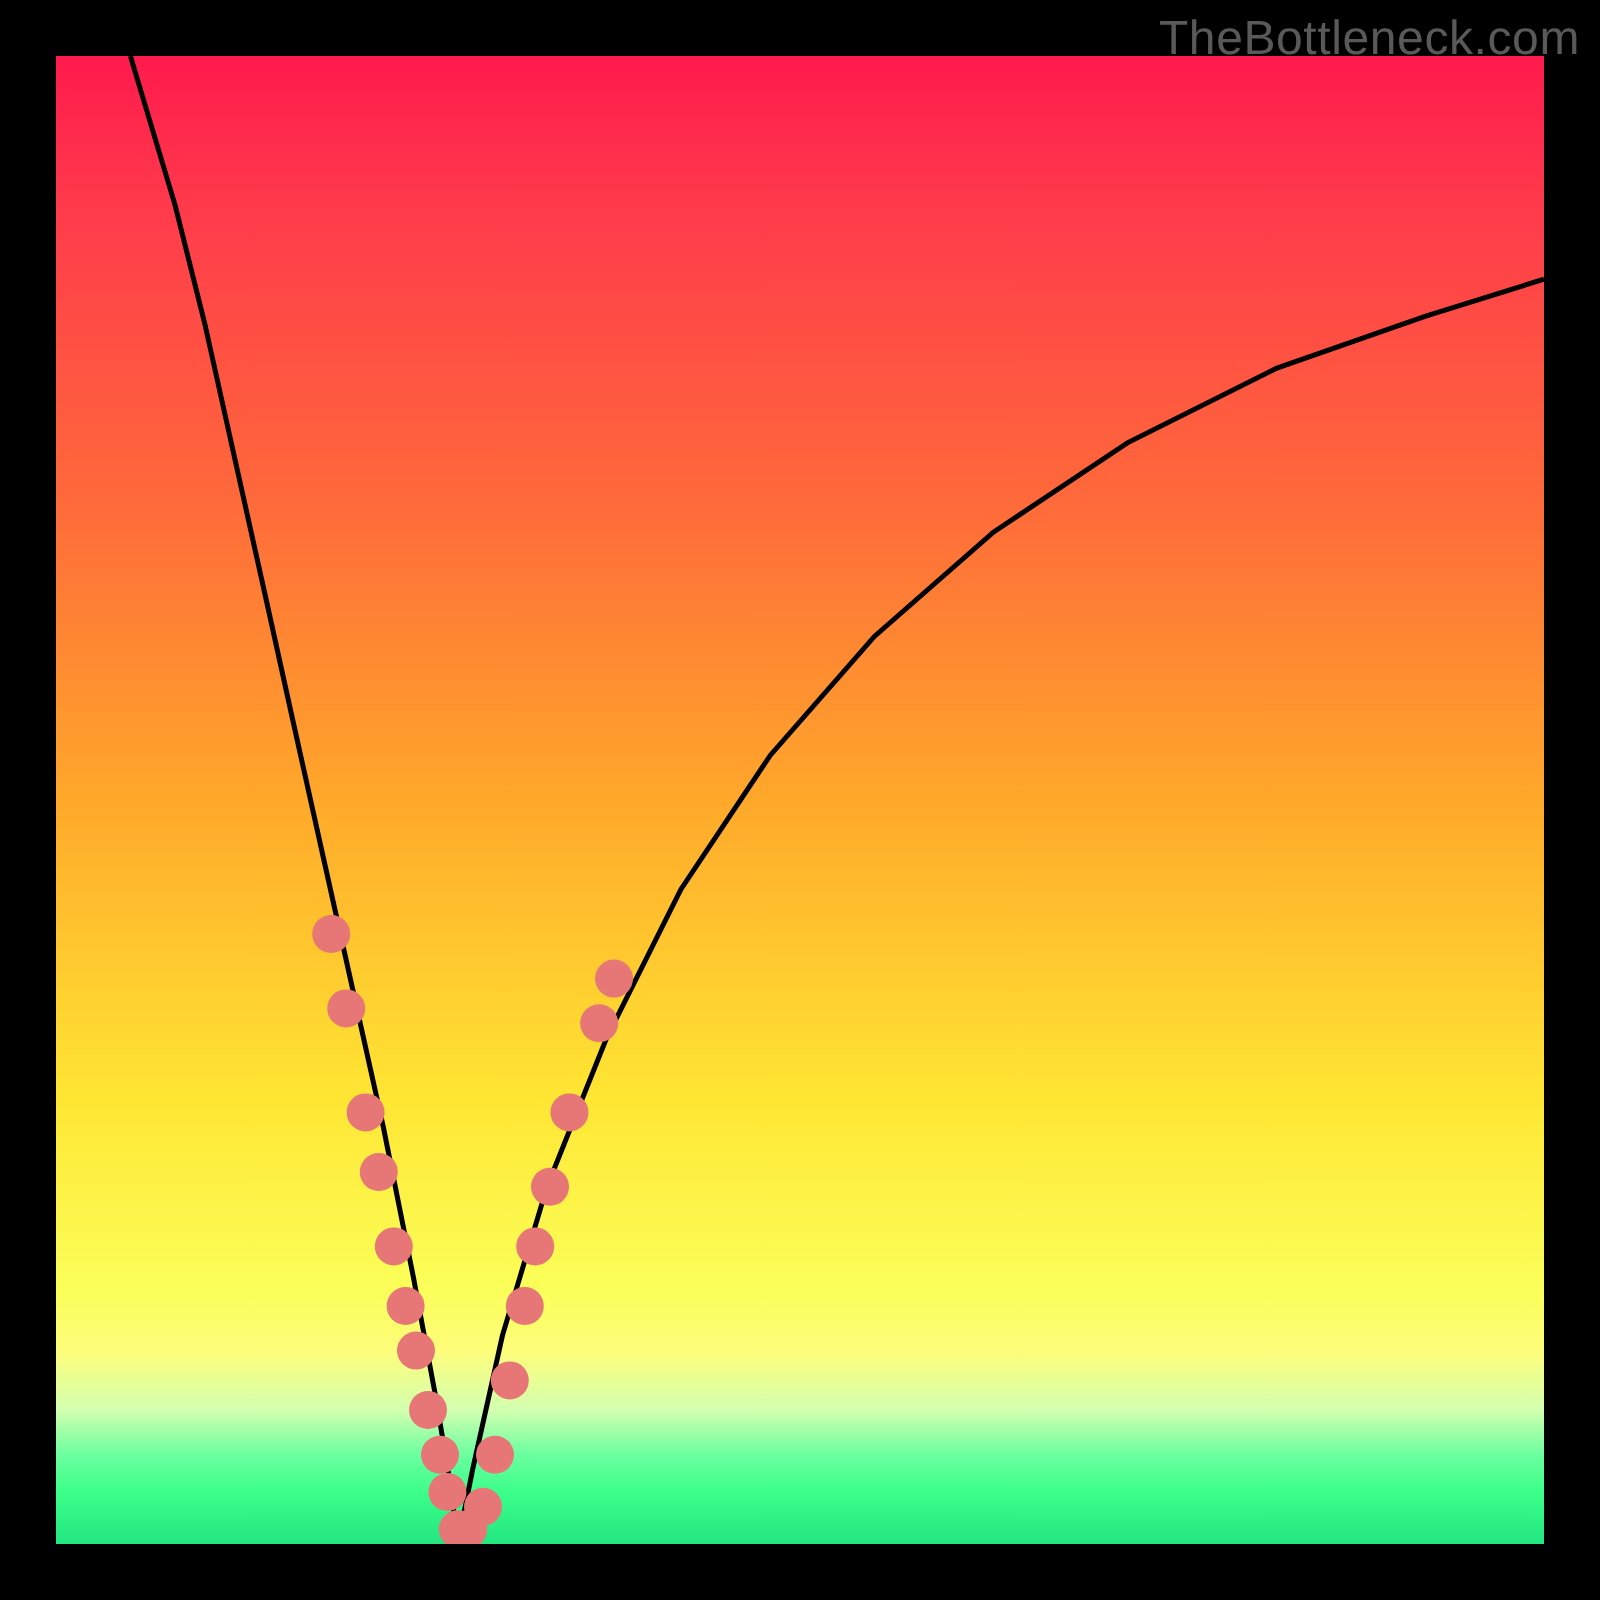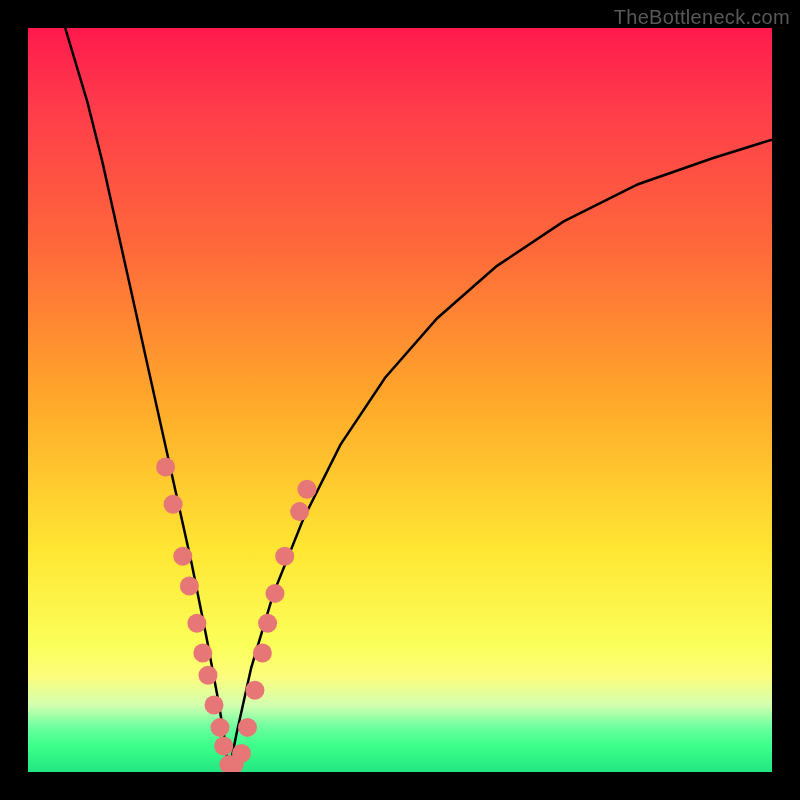--- a/index.html
+++ b/index.html
@@ -30,21 +30,21 @@
       #6bff9f 94%,
       #3cff8a 96.5%,
       #22e680 100%
     );
   }
   .watermark {
     position: absolute;
     top: 6px;
     right: 10px;
     color: #595959;
-    font-size: 20px;
+    font-size: 24px;
     font-weight: 500;
     letter-spacing: 0.3px;
     z-index: 50;
   }
   svg.curves {
     position: absolute;
     left: 0;
     top: 0;
     width: 744px;
     height: 744px;

